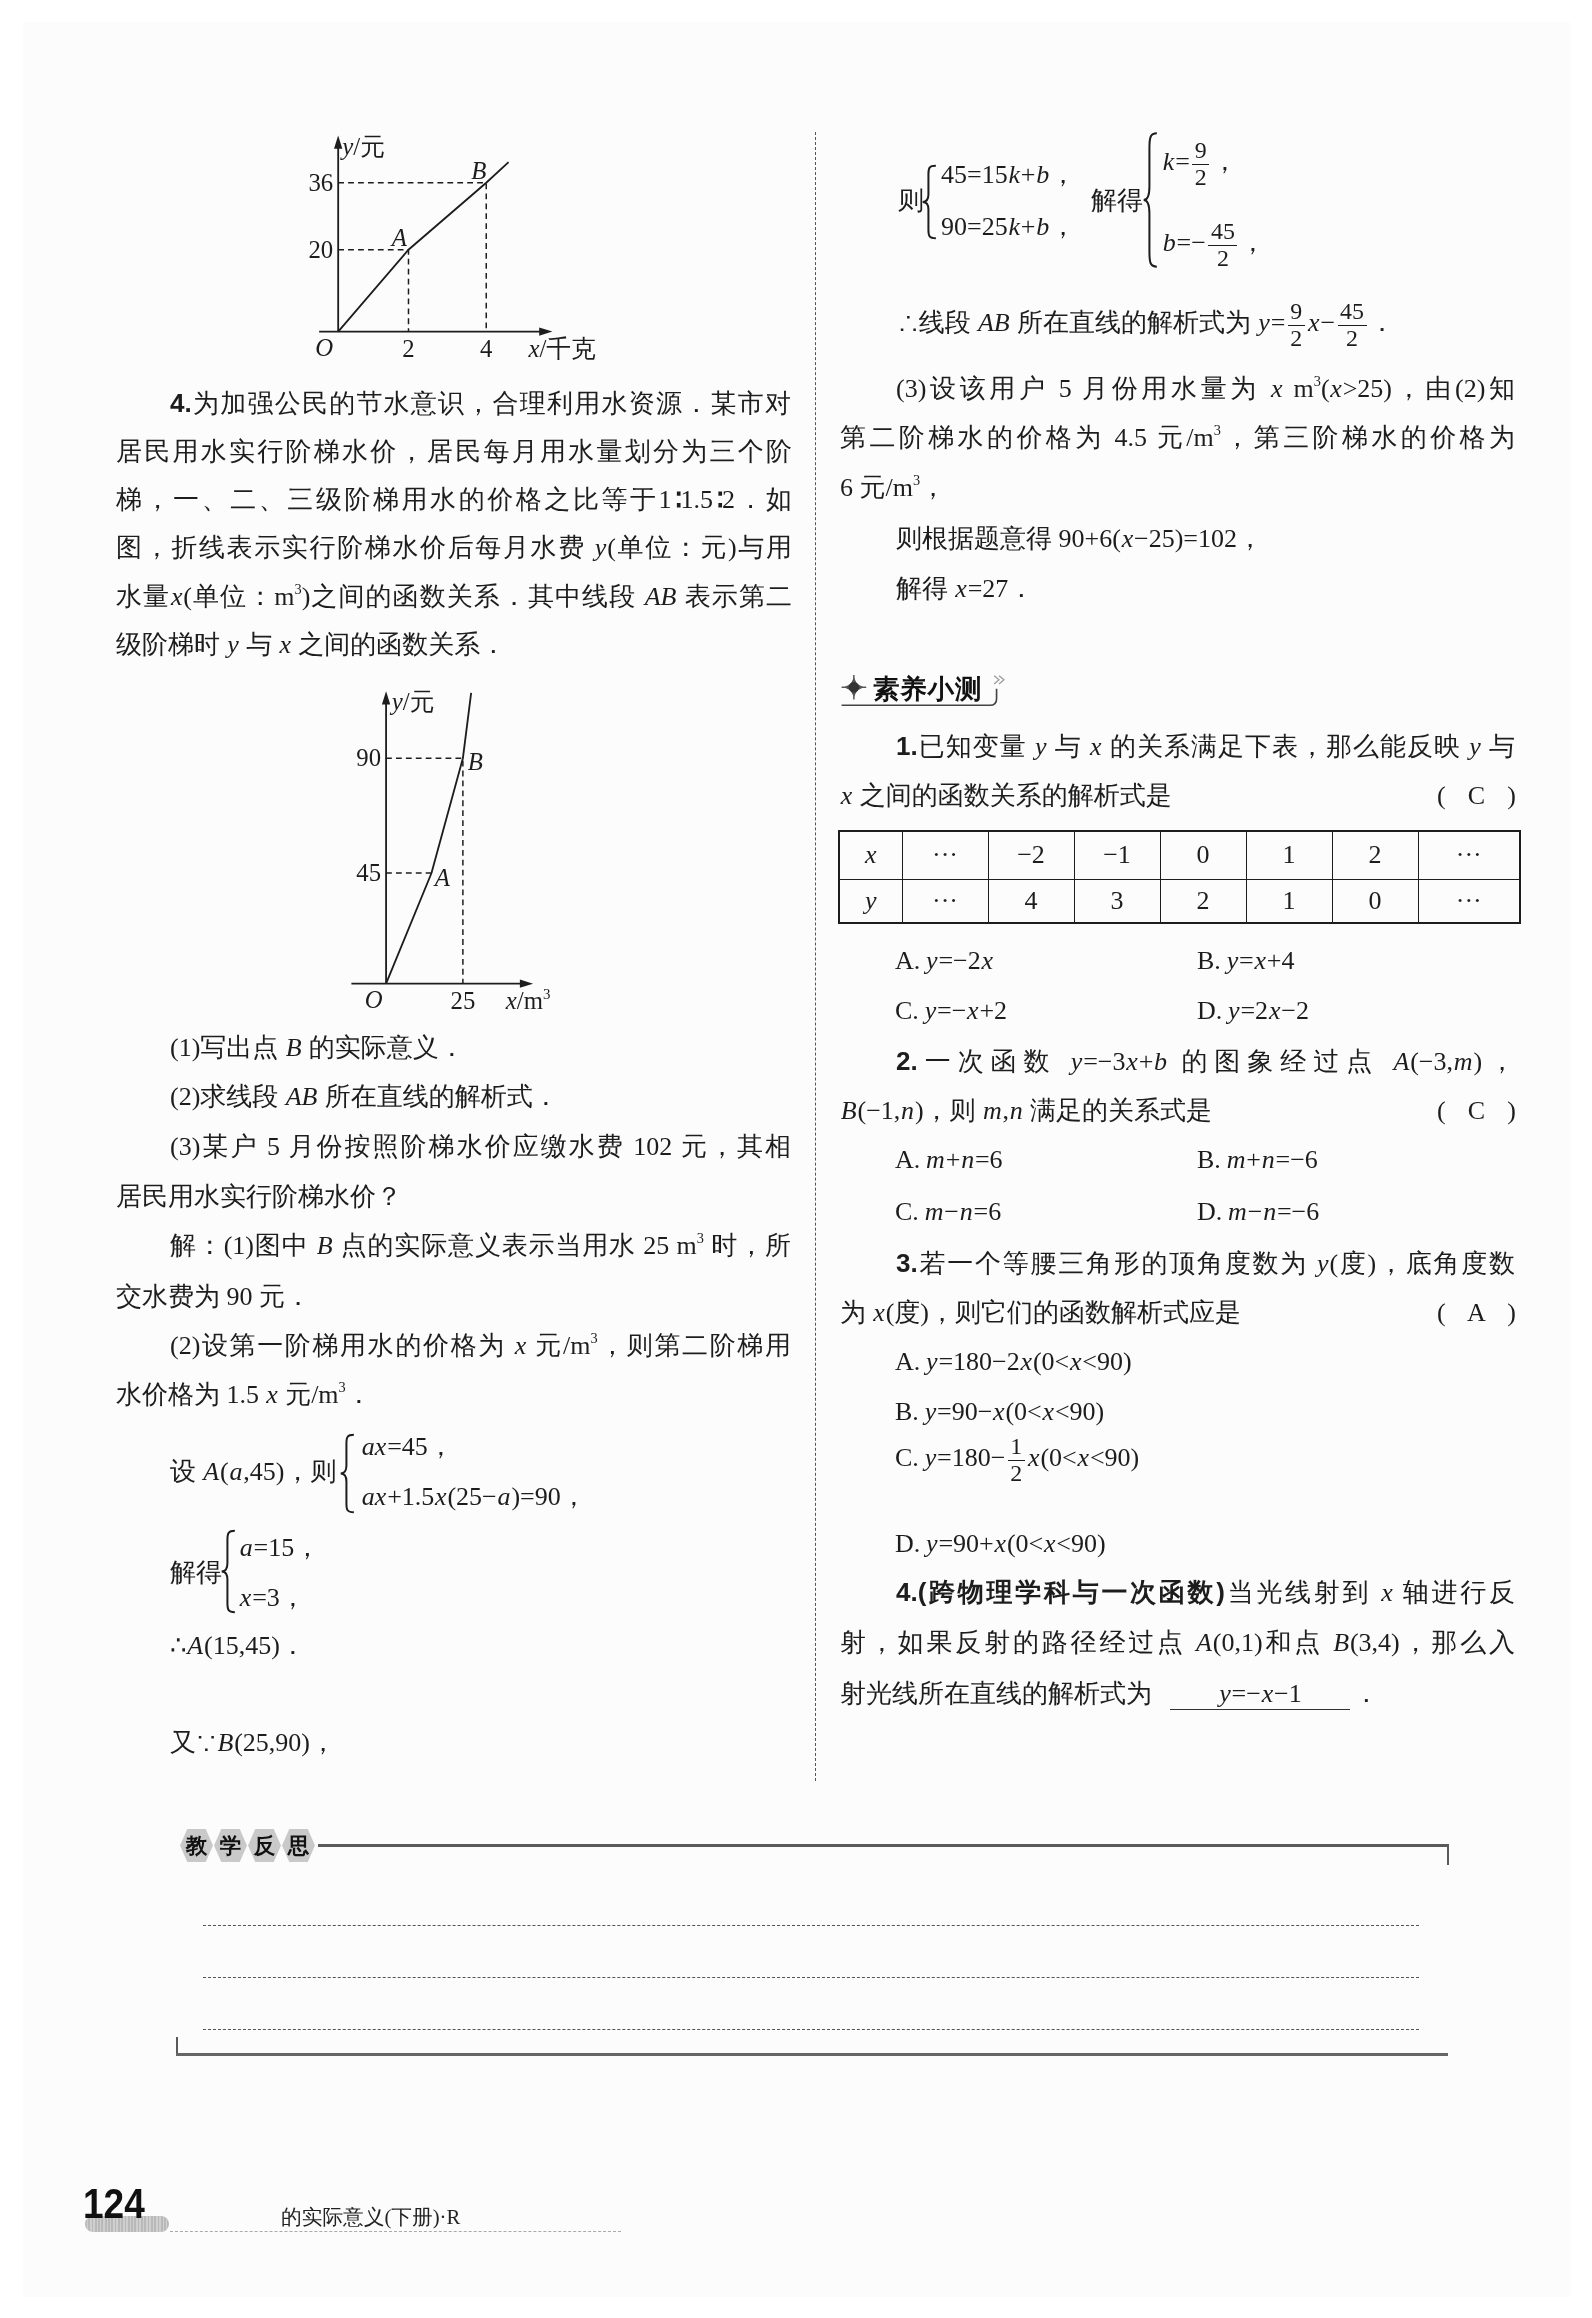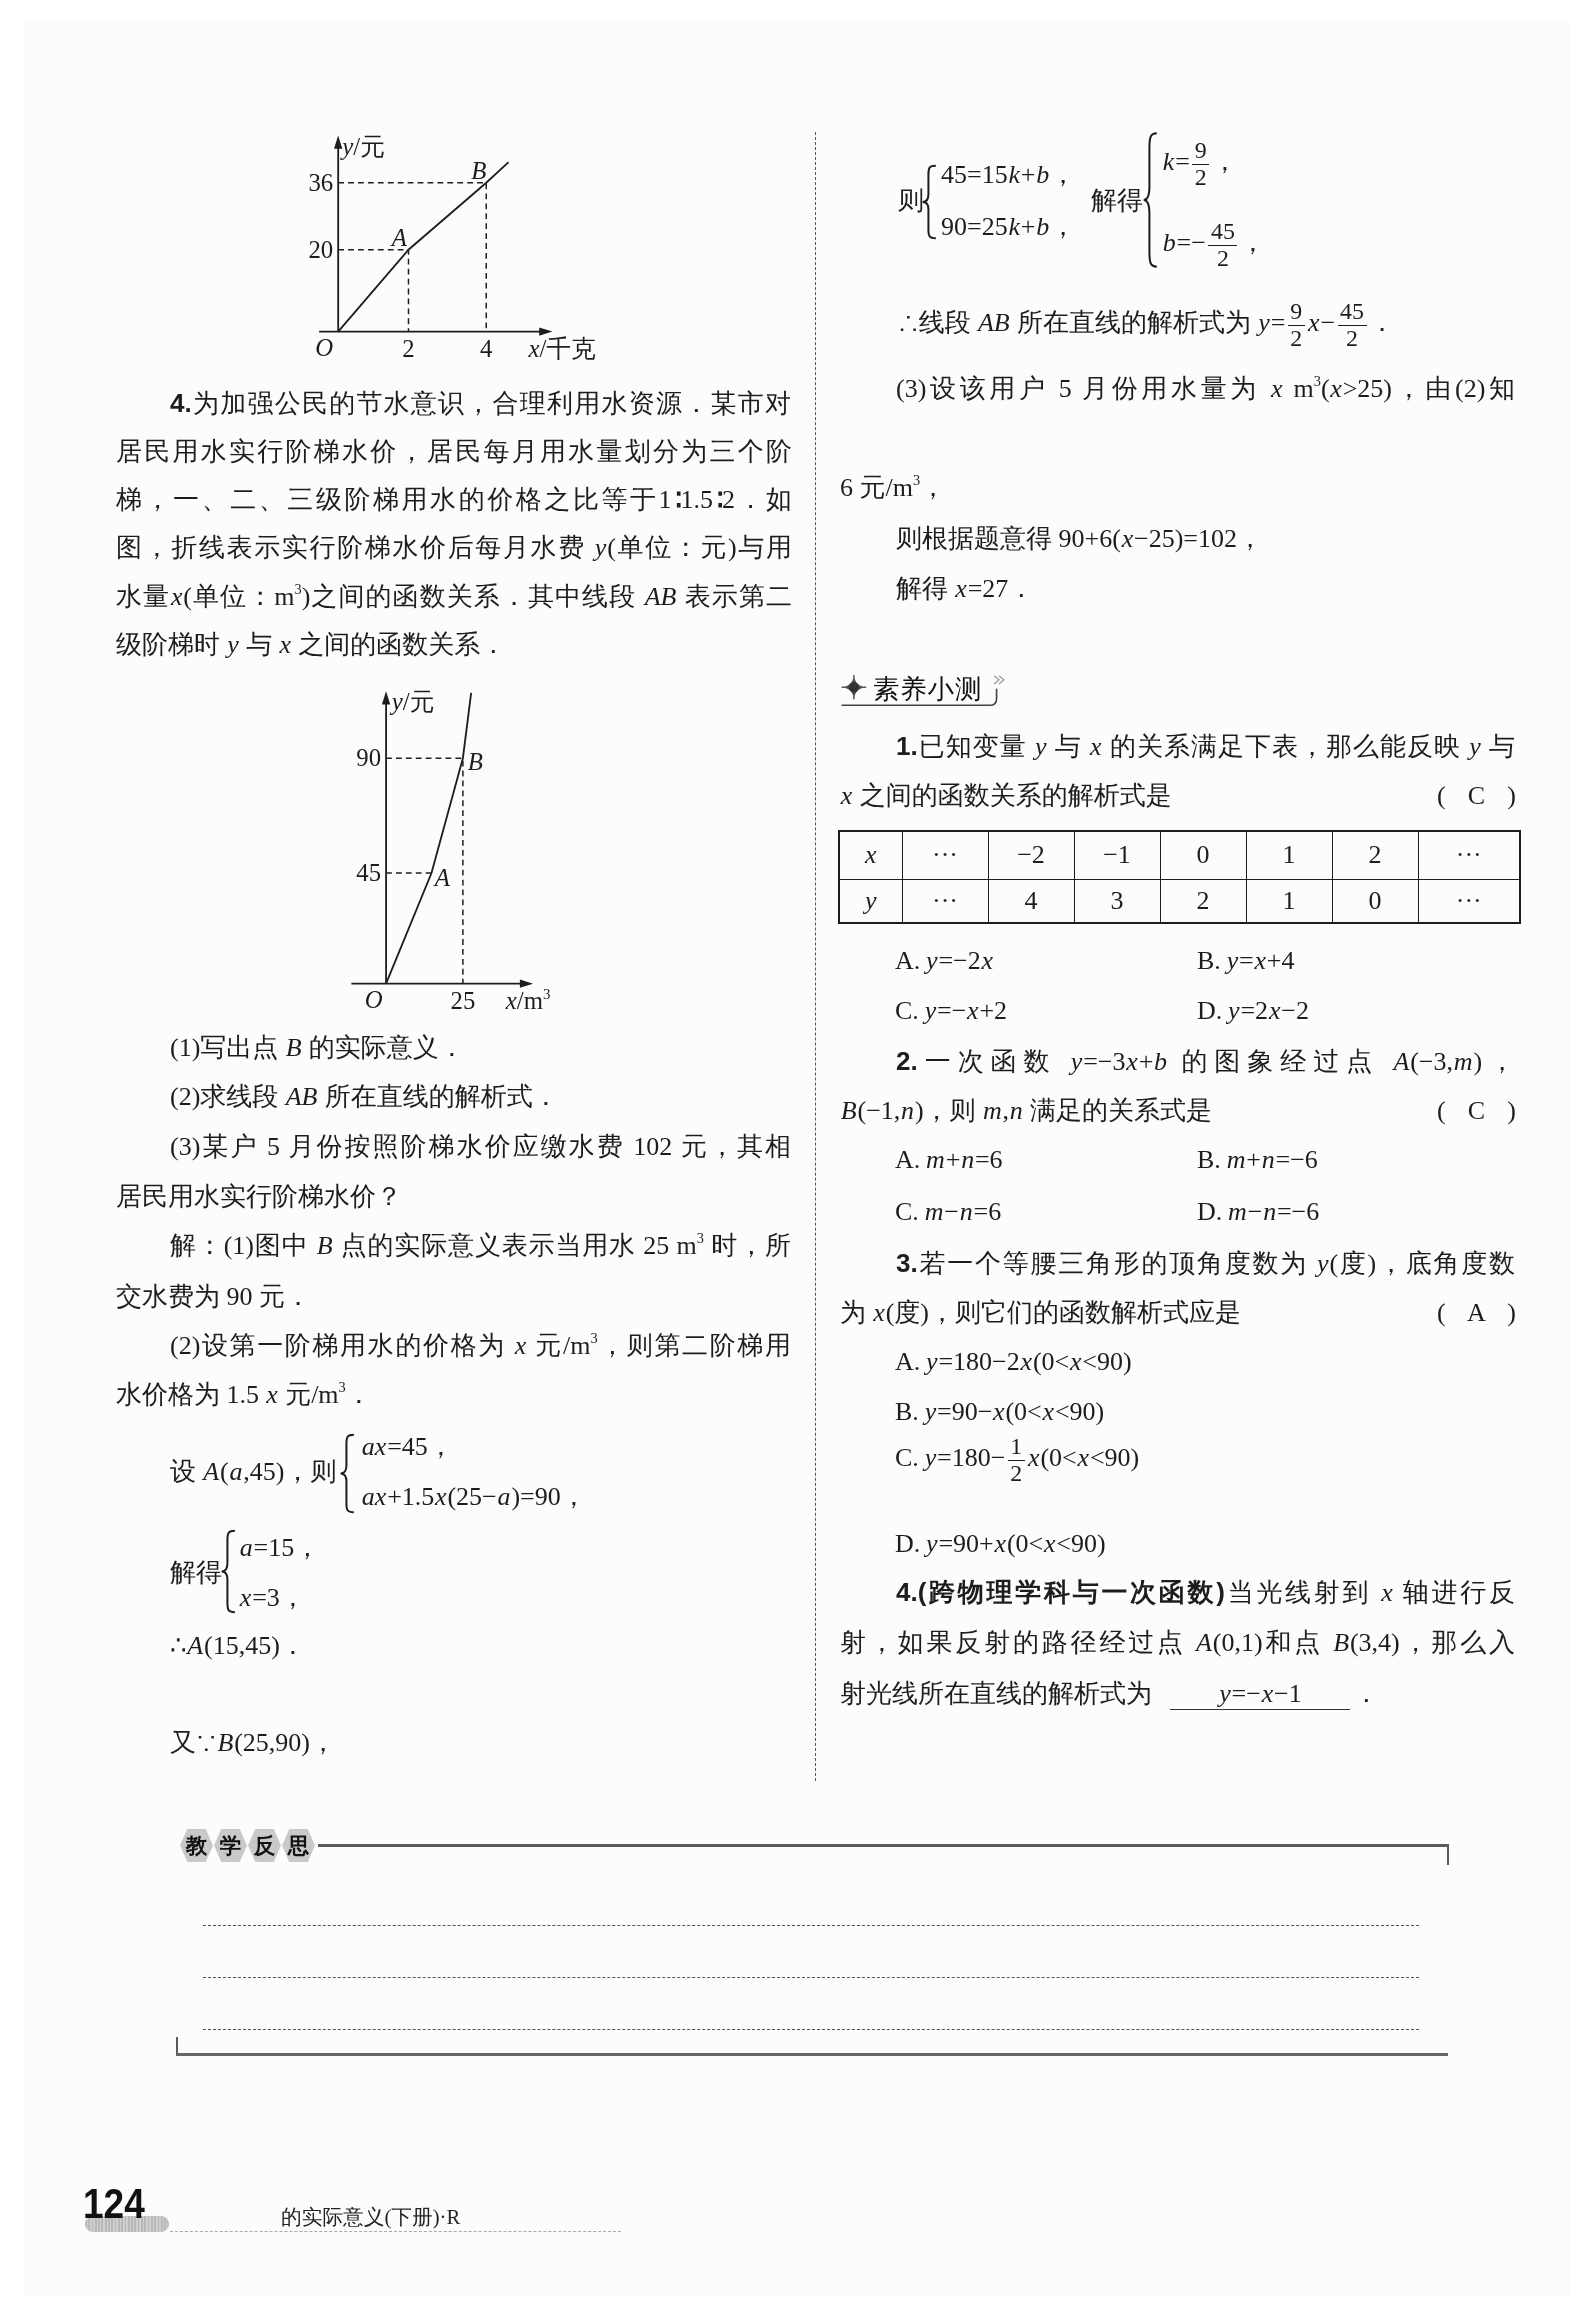--- a/index.html
+++ b/index.html
@@ -33,21 +33,21 @@
             border-collapse: collapse; border: 2.5px solid #1d1d1d; font-size: 26px; table-layout: fixed; }
   .qtable td { border: 1.2px solid #1d1d1d; text-align: center; padding: 0; line-height: 1; }
   .qtable tr.r1 td { height: 48px; }
   .qtable tr.r2 td { height: 44px; }
   .qtable td.var { font-style: italic; }
 
   .divider { position: absolute; left: 815px; top: 132px; width: 0; height: 1649px;
              border-left: 1.7px dashed #555; }
 
   .banner-text { position: absolute; left: 873px; top: 672px; height: 33px; line-height: 33px;
-                 font-size: 26.5px; font-weight: 400; letter-spacing: 0.8px;
+                 font-size: 26.5px; font-weight: 700; letter-spacing: 0.8px;
                  font-family: "DejaVu Sans", sans-serif; color: #111; }
 
   .hex { position: absolute; top: 1829px; width: 33px; height: 33px; background: #c9c9c9;
          clip-path: polygon(22% 0, 78% 0, 100% 50%, 78% 100%, 22% 100%, 0 50%);
          font-family: "DejaVu Sans", sans-serif; font-weight: bold; font-size: 21.5px;
          line-height: 33px; text-align: center; color: #111; }
   .rule { position: absolute; background: #5a5a5a; }
   .dots { position: absolute; left: 203px; width: 1216px; height: 0; border-top: 1.7px dashed #555; }
 
   .page-num { position: absolute; left: 83px; top: 2180px; font-family: "Liberation Sans", "DejaVu Sans", sans-serif;
@@ -153,20 +153,21 @@
   <div class="ln" style="top:183px;left:1091px">解得</div>
   <svg class="brace" style="left:1142px;top:132px;width:16.5px;height:136px" viewBox="0 0 20 100" preserveAspectRatio="none">
       <path d="M18,1 C10,1 9,4 9,12 L9,40 C9,47 7,50 2,50 C7,50 9,53 9,60 L9,88 C9,96 10,99 18,99" fill="none" stroke="#1d1d1d" stroke-width="2" vector-effect="non-scaling-stroke"></path>
     </svg>
   <div class="ln tall" style="top:127px;left:1162px"><i class="v">k</i>=<span class="frac"><span class="num">9</span><span class="den">2</span></span>，</div>
   <div class="ln tall" style="top:208px;left:1162px"><i class="v">b</i>=−<span class="frac"><span class="num">45</span><span class="den">2</span></span>，</div>
 
   <div class="ln tall" style="top:288px;left:898px">∴线段 <i class="v">AB</i> 所在直线的解析式为 <i class="v">y</i>=<span class="frac"><span class="num">9</span><span class="den">2</span></span><i class="v">x</i>−<span class="frac"><span class="num">45</span><span class="den">2</span></span>．</div>
 
   <div class="ln jl" style="top:371px;left:896px;width:619px">(3)设该用户 5 月份用水量为 <i class="v">x</i> m<sup class="s">3</sup>(<i class="v">x</i>&gt;25)，由(2)知</div>
+  <div class="ln jl" style="top:420px;left:840px;width:675px">第二阶梯水的价格为 4.5 元/m<sup class="s">3</sup>，第三阶梯水的价格为</div>
   <div class="ln" style="top:470px;left:840px">6 元/m<sup class="s">3</sup>，</div>
   <div class="ln" style="top:521px;left:896px">则根据题意得 90+6(<i class="v">x</i>−25)=102，</div>
   <div class="ln" style="top:571px;left:896px">解得 <i class="v">x</i>=27．</div>
 
   <svg style="position:absolute;left:835px;top:670px;width:178px;height:41px" viewBox="1010 810 215 50">
     <g>
       <line x1="1017" y1="831" x2="1047" y2="831" stroke="#333" stroke-width="1.5"></line>
       <line x1="1032" y1="816" x2="1032" y2="846" stroke="#333" stroke-width="1.5"></line>
       <polygon points="1032,819 1036,827 1044,831 1036,835 1032,843 1028,835 1020,831 1028,827" fill="#555"></polygon>
       <circle cx="1032" cy="831" r="6.5" fill="#333"></circle>

